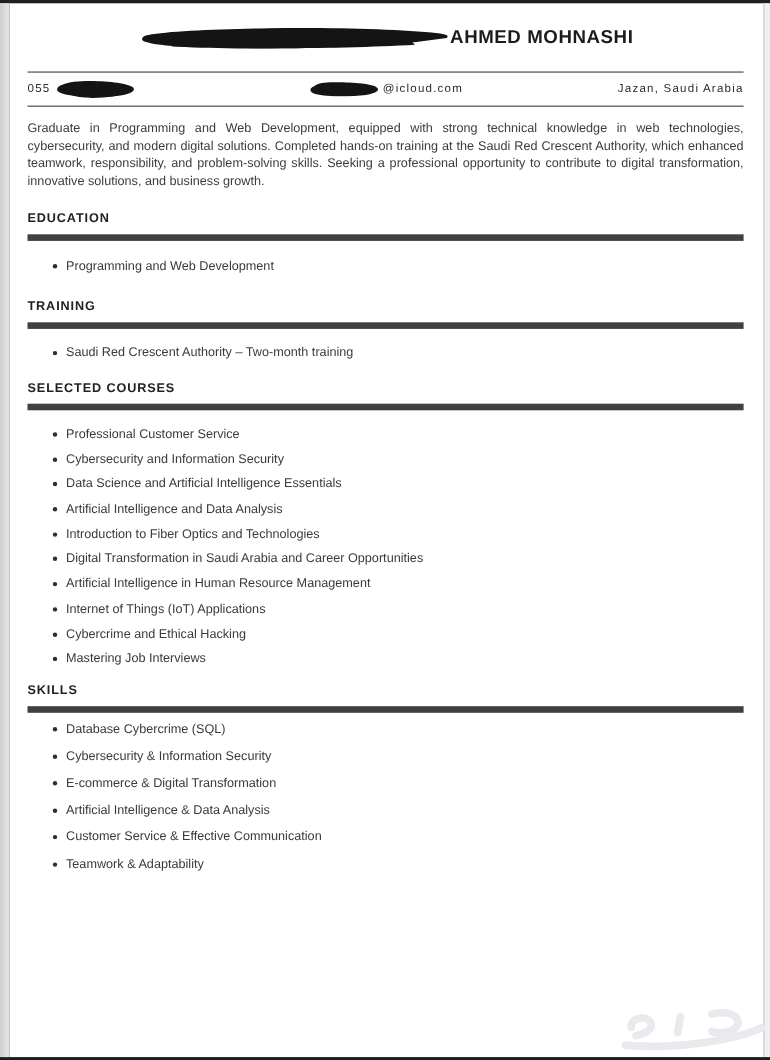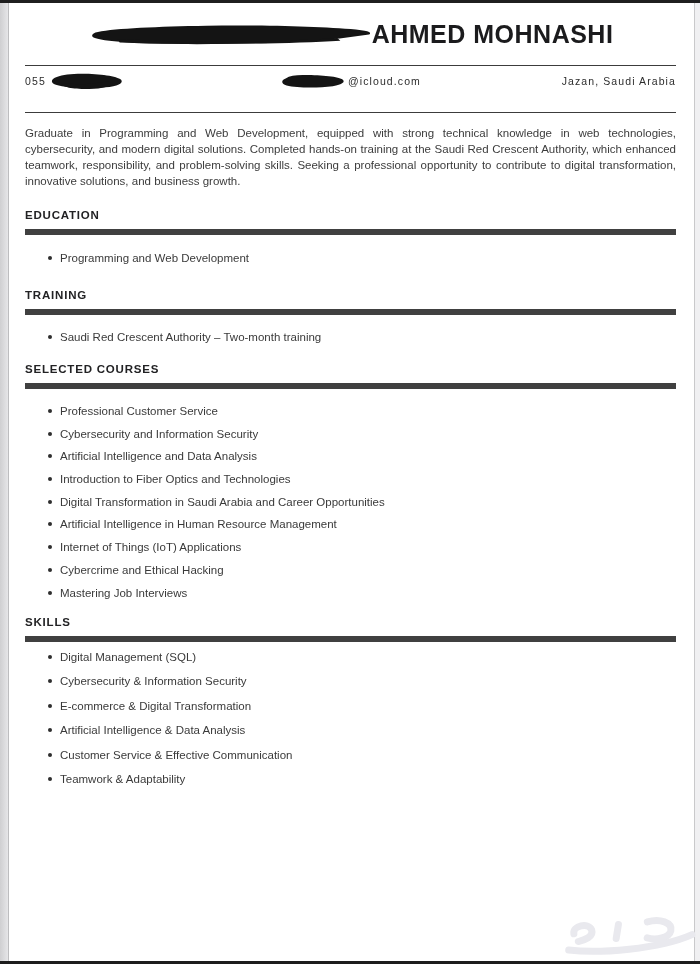--- a/index.html
+++ b/index.html
@@ -31,29 +31,29 @@
     padding:0 24px 0 25px;
     height:100%;
   }
   
   .name-row{
     display:flex;align-items:center;justify-content:center;
     margin-top:17px;height:28px;
   }
   .scribble-name{width:282px;height:21px;margin-right:2px;flex:none;}
   h1.name{
-    margin:0;font-size:25px;font-weight:700;letter-spacing:.5px;
+    margin:0;font-size:17px;font-weight:700;letter-spacing:.5px;
     color:#1b1b1d;white-space:nowrap;
   }
   
   .contact-bar{
     margin-top:17px;
     border-top:1.5px solid #3c3c3c;
     border-bottom:1.5px solid #3c3c3c;
-    padding:6px 0 23px;
+    padding:6px 0 7px;
     display:flex;align-items:center;
     font-size:10.5px;letter-spacing:1.1px;color:#2c2c2c;
   }
   .contact-col{flex:1;display:flex;align-items:center;}
   .contact-col.center{justify-content:center;}
   .contact-col.right{justify-content:flex-end;}
   .scribble-phone{width:76px;height:17px;margin-left:3px;}
   .scribble-email{width:66px;height:14px;margin-right:2px;}
   
   .summary{
@@ -160,36 +160,37 @@
         </ul>
     </section>
 
     <section class="sec-courses">
       <div class="section-head">
         <h2>SELECTED COURSES</h2>
       </div>
       <ul class="items courses-list">
           <li>Professional Customer Service</li>
           <li>Cybersecurity and Information Security</li>
+          <li>Data Science and Artificial Intelligence Essentials</li>
           <li>Artificial Intelligence and Data Analysis</li>
           <li>Introduction to Fiber Optics and Technologies</li>
           <li>Digital Transformation in Saudi Arabia and Career Opportunities</li>
           <li>Artificial Intelligence in Human Resource Management</li>
           <li>Internet of Things (IoT) Applications</li>
           <li>Cybercrime and Ethical Hacking</li>
           <li>Mastering Job Interviews</li>
         </ul>
     </section>
 
     <section class="sec-skills">
       <div class="section-head">
         <h2>SKILLS</h2>
       </div>
       <ul class="items skills-list">
-          <li>Digital Management (SQL)</li>
+          <li>Database Cybercrime (SQL)</li>
           <li>Cybersecurity &amp; Information Security</li>
           <li>E-commerce &amp; Digital Transformation</li>
           <li>Artificial Intelligence &amp; Data Analysis</li>
           <li>Customer Service &amp; Effective Communication</li>
           <li>Teamwork &amp; Adaptability</li>
         </ul>
     </section>
 
 
   </div>

